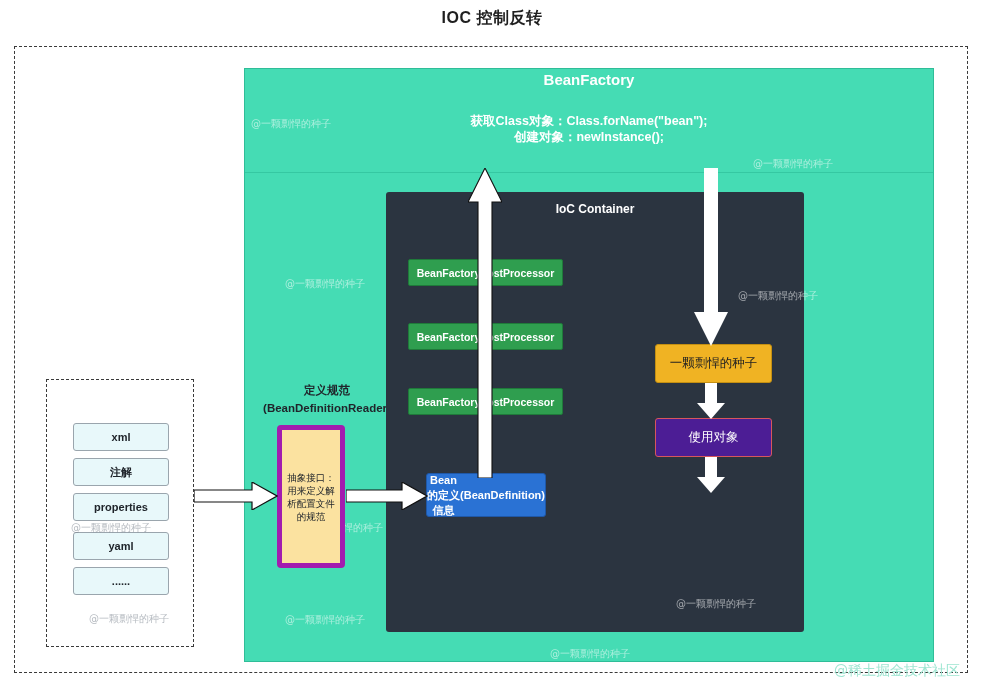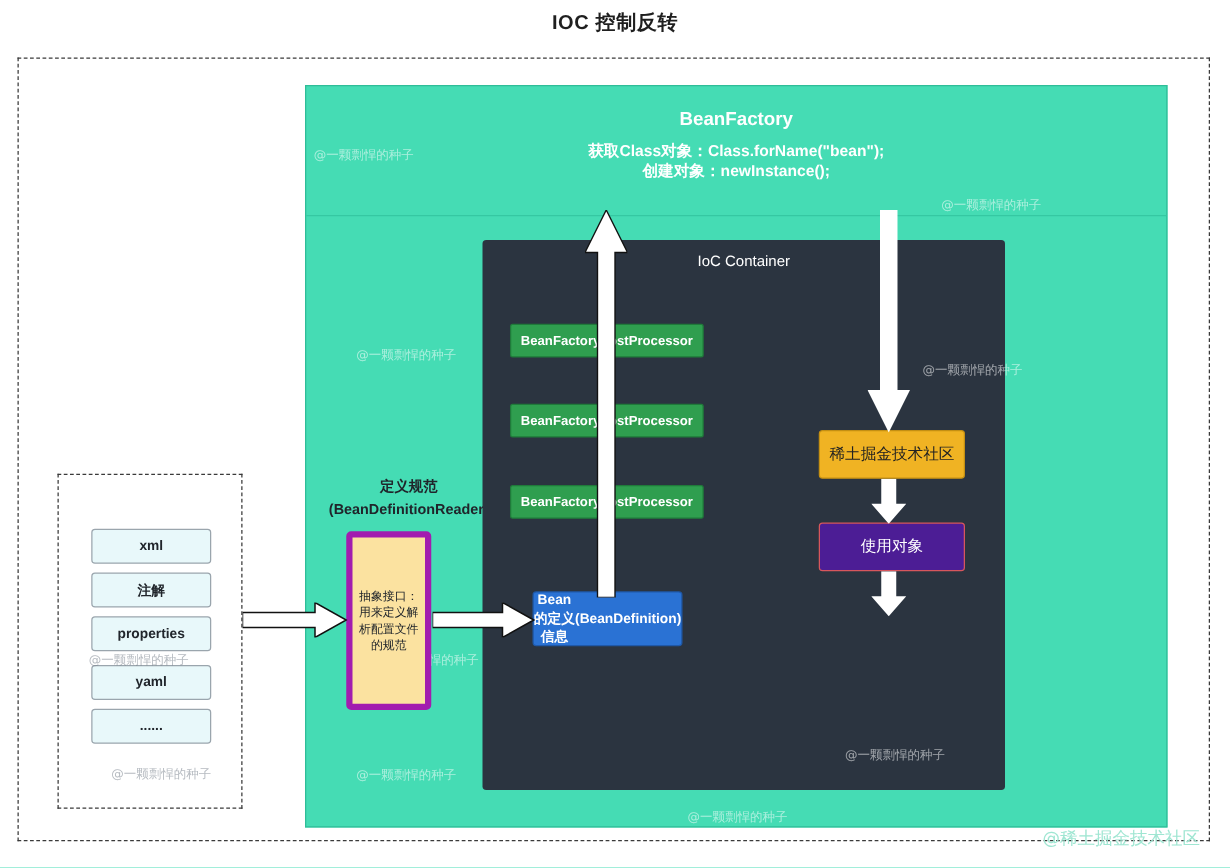--- a/index.html
+++ b/index.html
@@ -34,40 +34,40 @@
     background:#45dcb4;
     border:1px solid #2fbd98;
     box-sizing:border-box;
   }
   .bf-head{
     position:absolute;left:0;top:0;width:100%;height:104px;
     border-bottom:1px solid #35c8a2;
     box-sizing:border-box;
   }
   .bf-title{
-    position:absolute;left:0;top:18px;width:100%;
+    position:absolute;left:0;top:2px;width:100%;
     text-align:center;font-size:15px;font-weight:bold;color:#ffffff;
   }
   .bf-lines{
     position:absolute;left:0;top:44px;width:100%;
     text-align:center;font-size:12.5px;font-weight:bold;color:#ffffff;
     line-height:16px;
   }
   .bf-lines div{white-space:nowrap;}
 
   
   .ioc{
     position:absolute;left:386px;top:192px;
     width:418px;height:440px;
     background:#2b3440;
     border-radius:3px;
   }
   .ioc-title{
     position:absolute;left:0;top:10px;width:100%;
-    text-align:center;font-size:12px;font-weight:normal;color:#ffffff;
+    text-align:center;font-size:12px;font-weight:bold;color:#ffffff;
   }
 
   
   .bfpp{
     position:absolute;left:22px;width:155px;height:27px;
     background:#2f9e4f;border:1px solid #1f7a3a;
     border-radius:2px;
     color:#ffffff;font-size:10.5px;font-weight:bold;
     display:flex;align-items:center;justify-content:center;
     white-space:nowrap;
@@ -200,21 +200,21 @@
 
     <div class="bfpp bfpp1">BeanFactoryPostProcessor</div>
     <div class="bfpp bfpp2">BeanFactoryPostProcessor</div>
     <div class="bfpp bfpp3">BeanFactoryPostProcessor</div>
 
     <div class="beandef">
       <span>Bean的定义信息</span>
       <span>(BeanDefinition)</span>
     </div>
 
-    <div class="lc lc-instantiate">稀土掘金技术社区</div>
+    <div class="lc lc-instantiate">一颗剽悍的种子</div>
     <div class="lc lc-use">使用对象</div>
 
     <div class="wm wm-dark" style="left:352px;top:97px;">@一颗剽悍的种子</div>
     <div class="wm wm-dark" style="left:290px;top:405px;">@一颗剽悍的种子</div>
   </div>
 
   <div class="cfg-group">
     <div class="cfg-item cfg1">xml</div>
     <div class="cfg-item cfg2">注解</div>
     <div class="cfg-item cfg3">properties</div>

